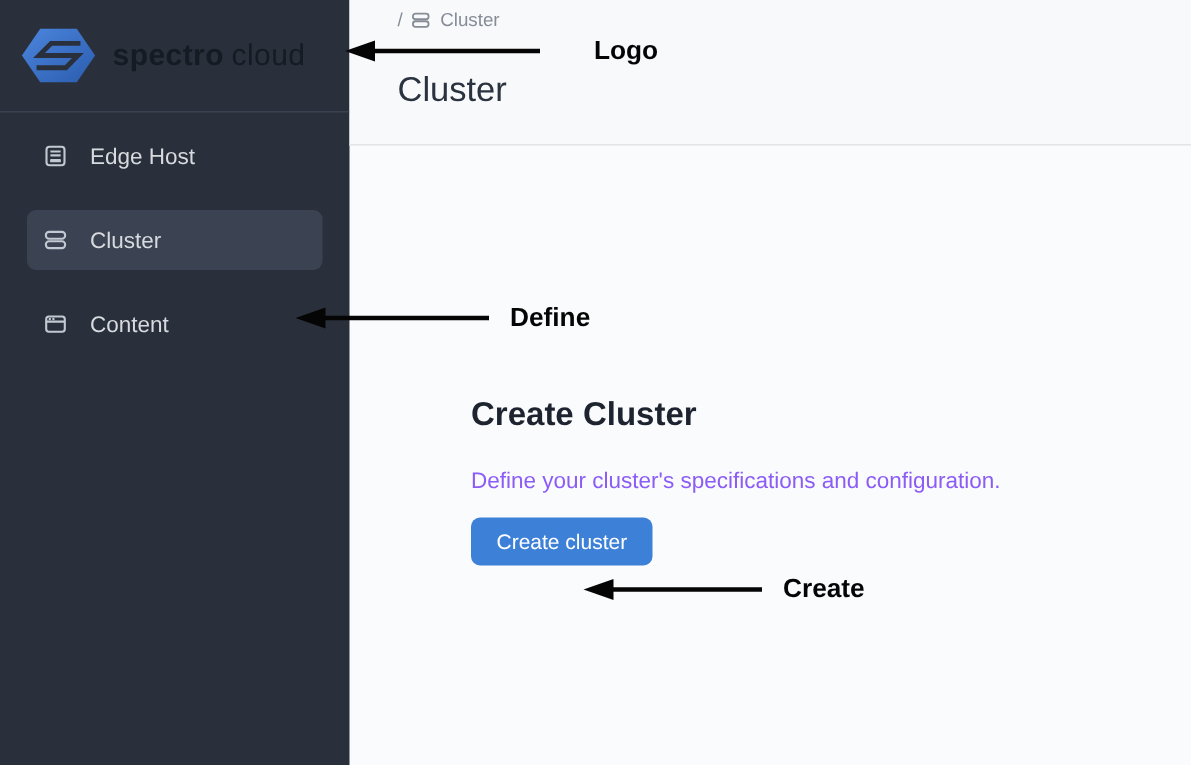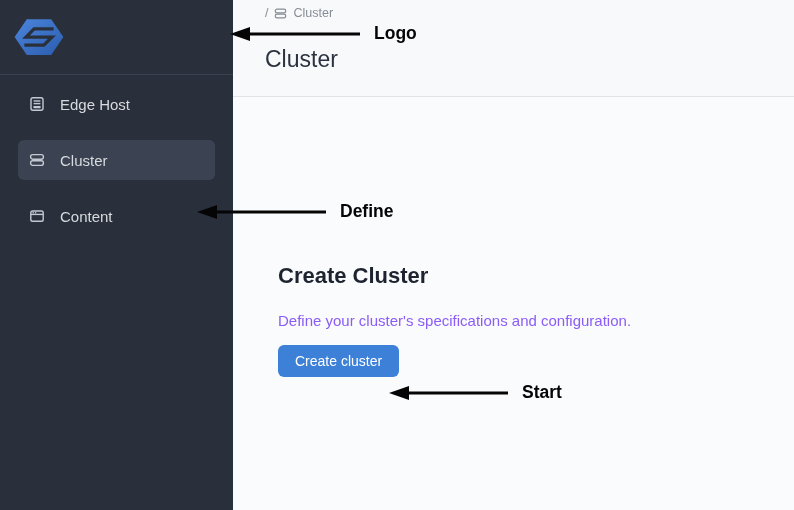--- a/index.html
+++ b/index.html
@@ -40,21 +40,21 @@
     padding-left: 32px;
   }
   .breadcrumb {
     display: flex; align-items: center; gap: 6px; padding-top: 6px;
     font-size: 12.5px; color: #868d97;
   }
   .breadcrumb .crumb-link { cursor: pointer; }
   .breadcrumb svg { color: #868d97; }
   .page-title { margin: 27px 0 0; font-size: 23px; font-weight: 500; color: #2b3340; line-height: 1.1; }
 
-  .page-body { padding: 166px 0 0 45px; overflow: hidden; flex: 1; }
+  .page-body { padding: 166px 0 0 45px; overflow: hidden; flex: 1; margin-left: 36px; }
   .create-heading { margin: 0; font-size: 22px; font-weight: 700; color: #1d2430; line-height: 25px; }
   .desc { margin: 0; font-size: 15px; color: #8b5cf6; line-height: 17px; }
   .desc1 { margin-top: 24px; }
   .desc2 { margin-top: 18px; white-space: nowrap; overflow: hidden; }
   .create-btn {
     margin-top: 16px; display: inline-block;
     background: #3d80d8; color: #ffffff; border: none; border-radius: 6px;
     font-size: 14px; height: 32px; padding: 0 17px;
     font-family: inherit; cursor: pointer;
   }
@@ -78,20 +78,21 @@
       <svg width="52" height="44" viewBox="0 0 64 54">
         <defs>
           <linearGradient id="lg" x1="0" y1="0" x2="1" y2="1">
             <stop offset="0" stop-color="#4b86dd"></stop>
             <stop offset="1" stop-color="#2b5cae"></stop>
           </linearGradient>
         </defs>
         <polygon points="2,27 17,5 47,5 62,27 47,49 17,49" fill="url(#lg)"></polygon>
         <path d="M50 17 L26 17 L16 27 L48 27 L38 37 L14 37" stroke="#2a303b" stroke-width="4" fill="none"></path>
       </svg>
+      <div class="brand"><span class="w1">spectro</span><span class="w2">cloud</span></div>
     </div>
 
     <nav class="nav">
       <div class="nav-item">
         <svg width="16" height="16" viewBox="0 0 16 16" fill="none" stroke="currentColor" stroke-width="1.4">
           <rect x="2" y="1.8" width="12" height="12.4" rx="2"></rect>
           <line x1="4.6" y1="5" x2="11.4" y2="5"></line>
           <line x1="4.6" y1="7.6" x2="11.4" y2="7.6"></line>
           <rect x="4.4" y="10" width="7.2" height="2.2" rx="0.6" fill="currentColor" stroke="none"></rect>
         </svg>
@@ -139,29 +140,29 @@
     </div>
   </div>
 </div>
 
 <div class="ann" style="left:228px; top:25px;">
   <svg width="132" height="18" viewBox="0 0 132 18">
     <line x1="20" y1="9" x2="132" y2="9" stroke="#050505" stroke-width="3"></line>
     <polygon points="2,9 22,2 22,16" fill="#050505"></polygon>
   </svg>
 </div>
-<span class="ann-label" style="left:374px; top:24px;">Logo</span>
+<span class="ann-label" style="left:396px; top:24px;">Logo</span>
 
 <div class="ann" style="left:195px; top:203px;">
   <svg width="131" height="18" viewBox="0 0 131 18">
     <line x1="20" y1="9" x2="131" y2="9" stroke="#050505" stroke-width="3"></line>
     <polygon points="2,9 22,2 22,16" fill="#050505"></polygon>
   </svg>
 </div>
 <span class="ann-label" style="left:340px; top:202px;">Define</span>
 
 <div class="ann" style="left:387px; top:384px;">
   <svg width="121" height="18" viewBox="0 0 121 18">
     <line x1="20" y1="9" x2="121" y2="9" stroke="#050505" stroke-width="3"></line>
     <polygon points="2,9 22,2 22,16" fill="#050505"></polygon>
   </svg>
 </div>
-<span class="ann-label" style="left:522px; top:383px;">Start</span>
+<span class="ann-label" style="left:522px; top:383px;">Create</span>
 
 </body></html>

